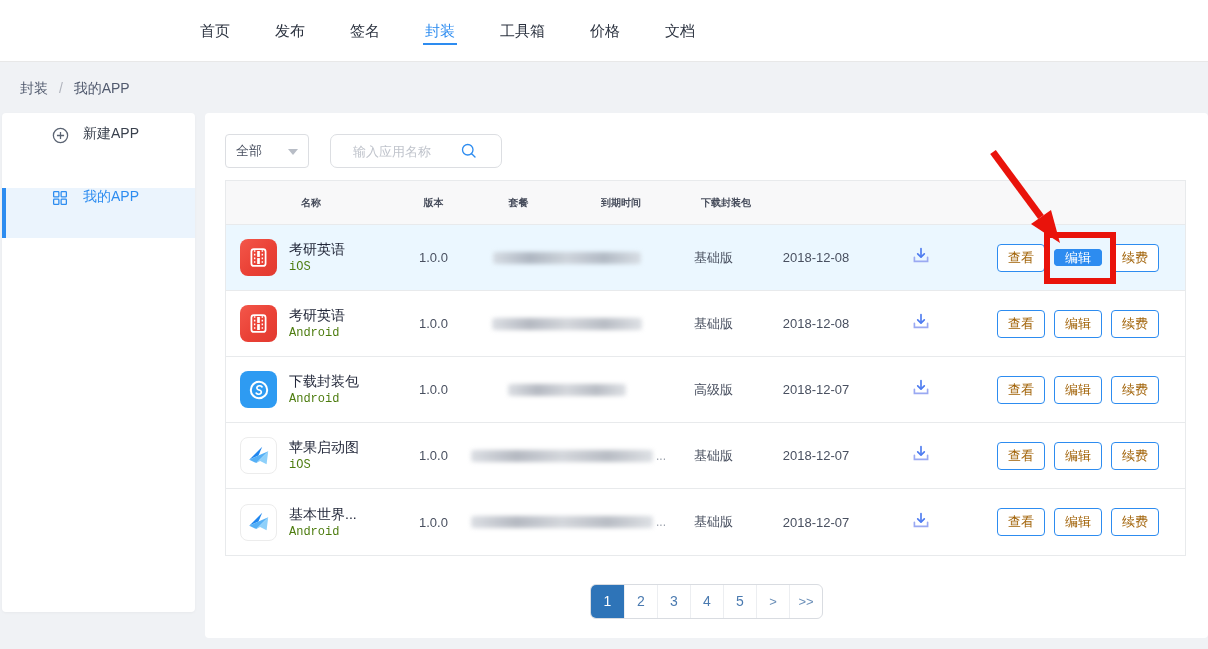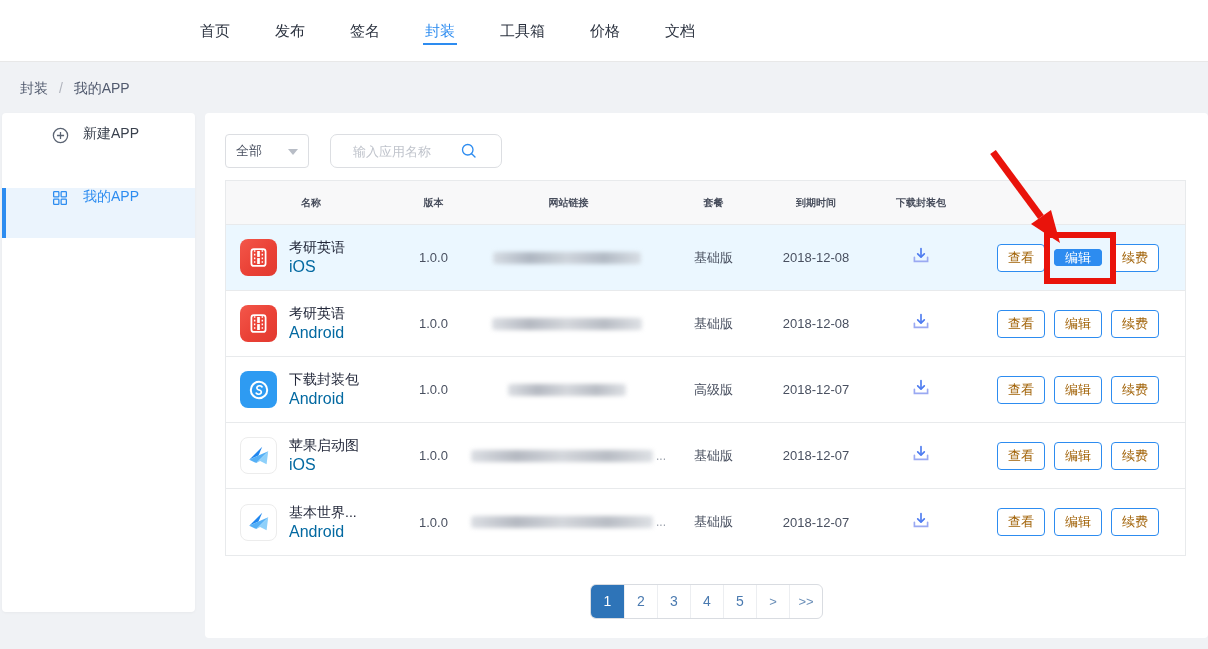--- a/index.html
+++ b/index.html
@@ -79,21 +79,21 @@
   .c7 { flex:1; }
   .cell-name { display:flex; align-items:center; gap:12px; padding-left:14px; text-align:left; }
   .app-icon {
     width:37px; height:37px; border-radius:8px; flex-shrink:0;
     display:flex; align-items:center; justify-content:center;
   }
   .icon-film { background:linear-gradient(135deg,#f3574a 0%,#ea4136 55%,#e23a30 100%); }
   .icon-s    { background:#2e9bf2; }
   .icon-bird { background:#fff; border:1px solid #ececec; }
   .app-name { font-size:14px; color:#23283a; line-height:17px; }
-  .app-platform { font-size:16px; color:#0369a1; margin-top:2px; }
+  .app-platform { font-size:12px; color:#4d7c0f; margin-top:2px;font-family:Liberation Mono, monospace; }
   .cell-link { display:flex; align-items:center; justify-content:center; gap:3px; }
   .blur-bar {
     height:12px; border-radius:3px; opacity:.7;
     background:linear-gradient(90deg,#cdd1d8,#969ca8 25%,#c2c6cd 50%,#9ba1ac 75%,#d0d4da);
     filter:blur(2px);
   }
   .w1 { width:148px; } .w2 { width:150px; } .w3 { width:118px; } .w4 { width:196px; } .w5 { width:196px; }
   .link-suffix { color:#9aa0ab; font-size:12px; }
   .dl-icon { cursor:pointer; display:inline-flex; }
   .cell-actions { display:flex; align-items:center; justify-content:center; gap:9px; }
@@ -190,21 +190,20 @@
           </svg>
       </span>
     </div>
   </div>
 
   <div class="apptable">
 
     <div class="thead">
       <div class="c c1">名称</div>
       <div class="c c2">版本</div>
-      <div class="c c3">网站链接</div>
       <div class="c c4">套餐</div>
       <div class="c c5">到期时间</div>
       <div class="c c6">下载封装包</div>
     </div>
 
     <div class="trow highlight">
       <div class="c1 cell-name">
         <span class="app-icon icon-film">
           <svg width="23" height="23" viewBox="0 0 24 24">
               <rect x="4.6" y="3.2" width="14.8" height="17.6" rx="2.6" fill="none" stroke="#fff" stroke-width="1.8"></rect>

